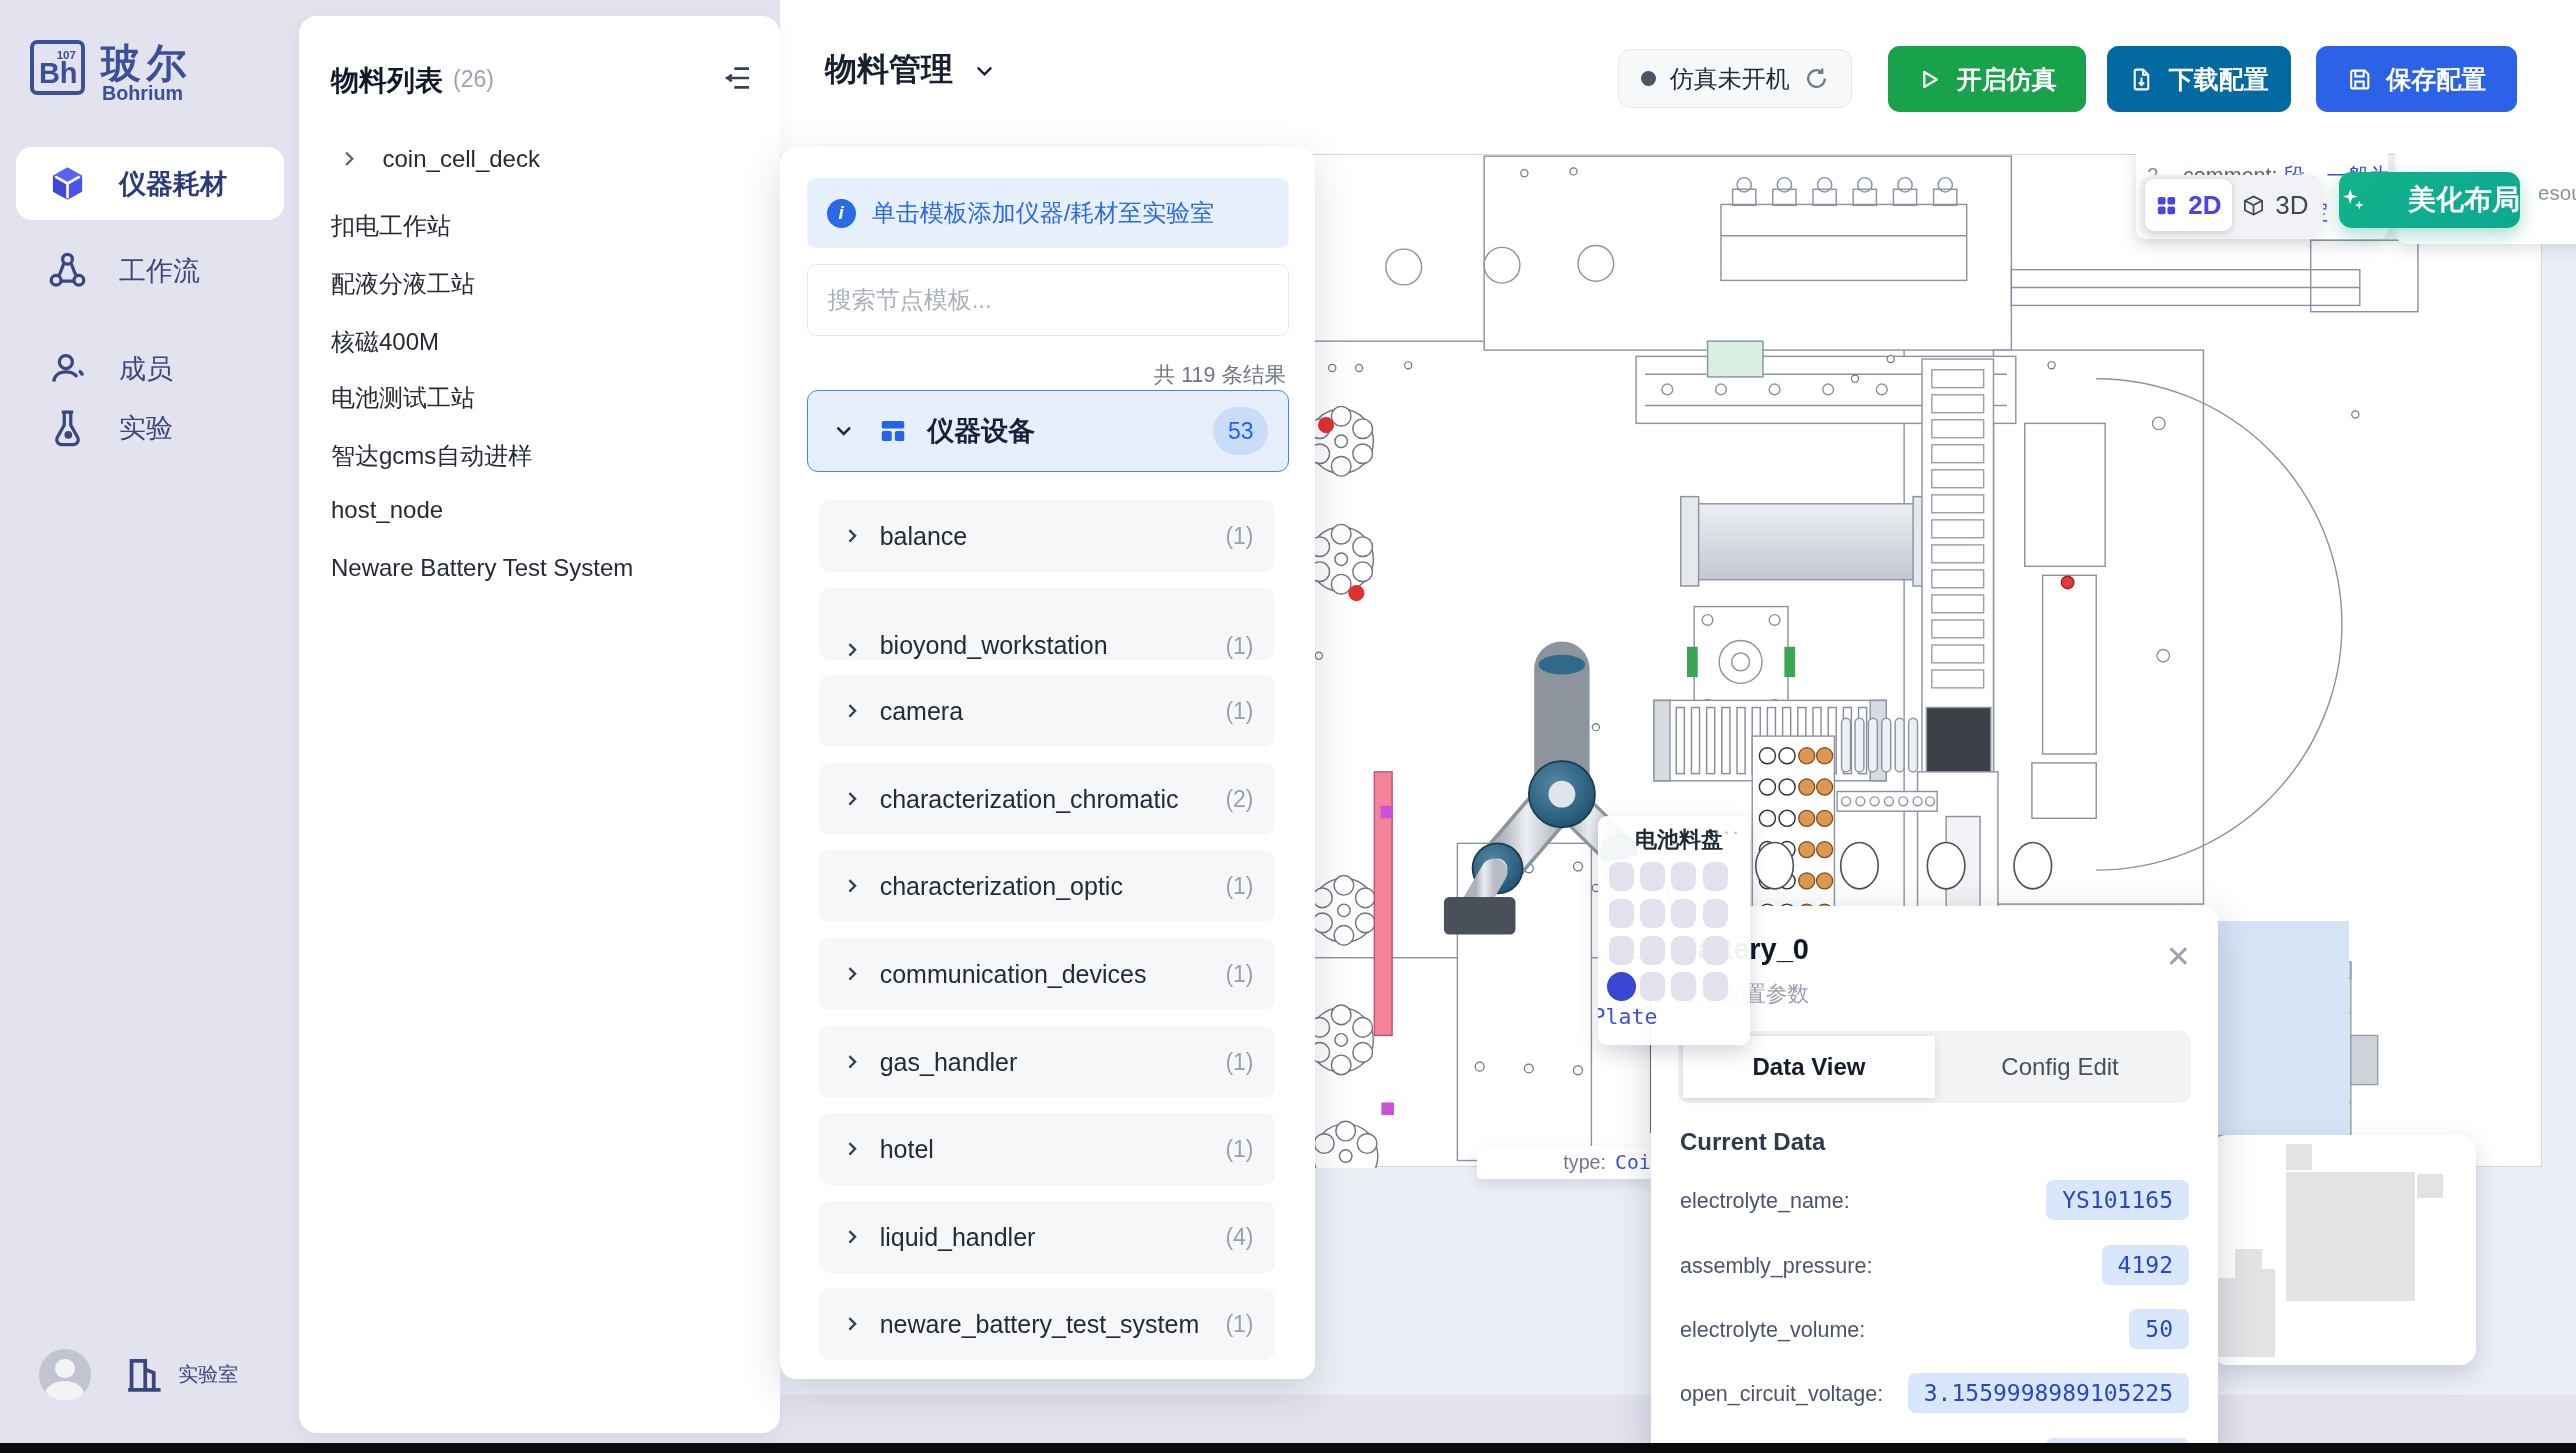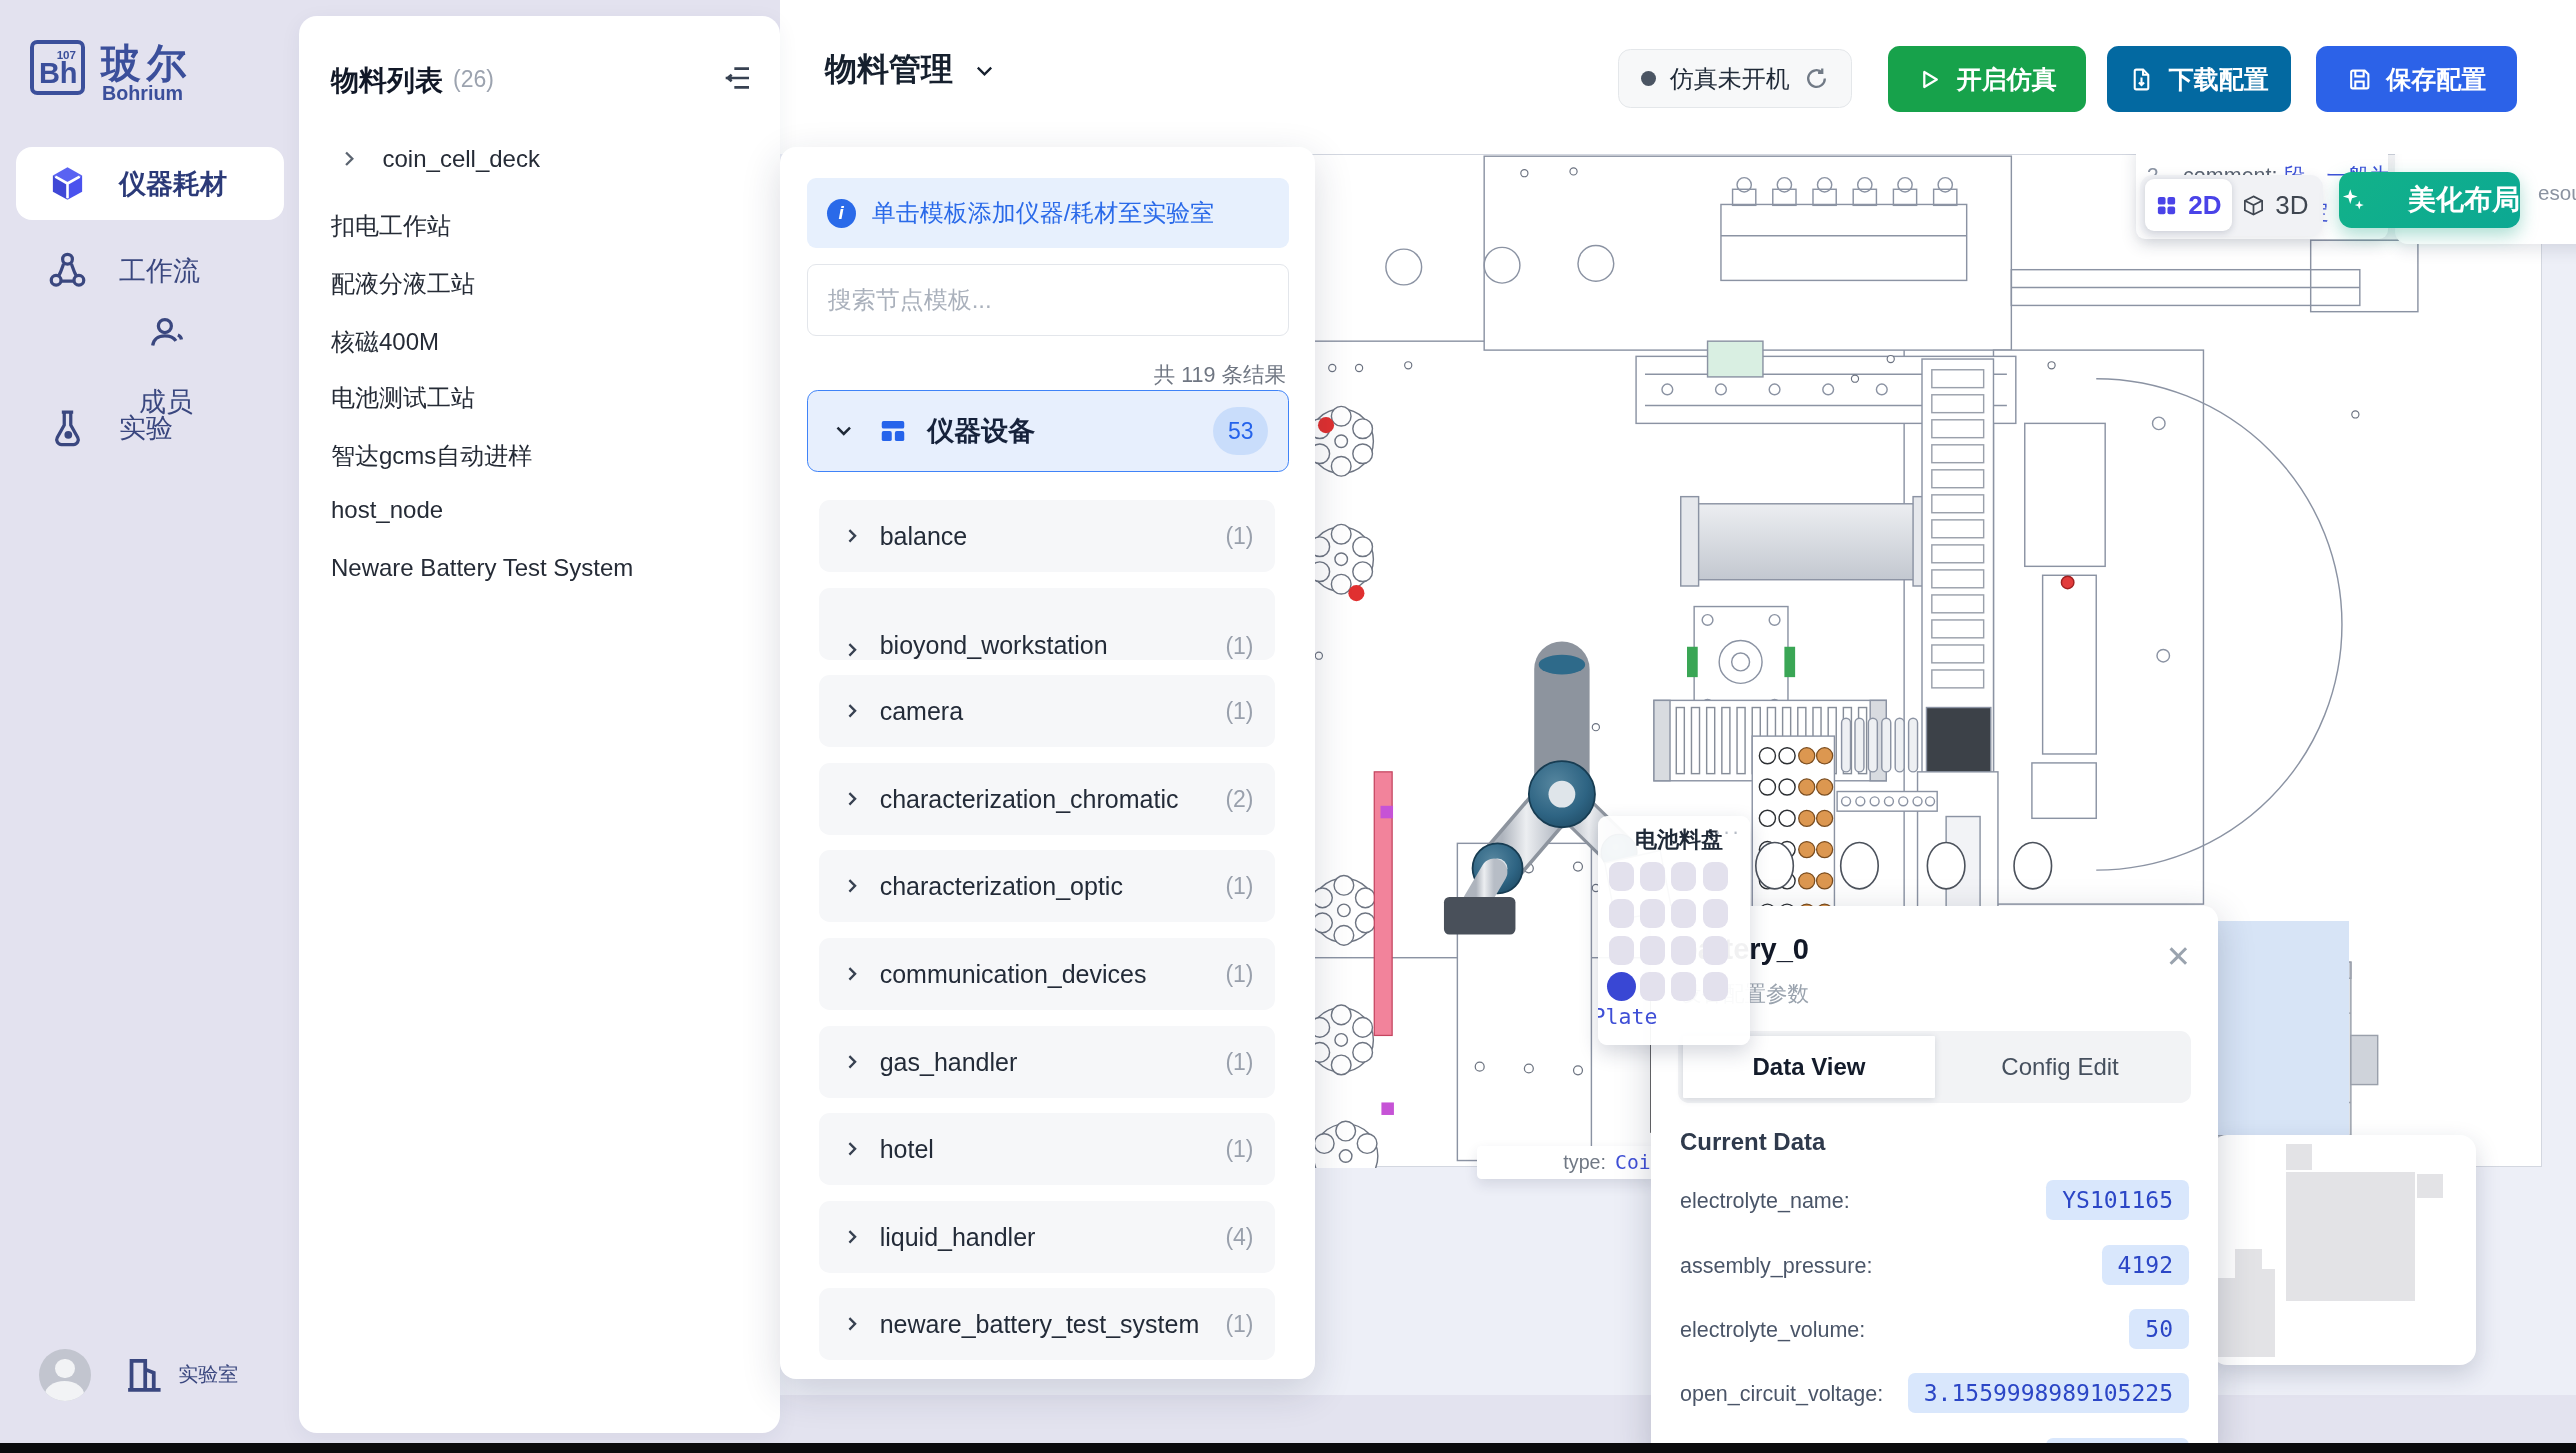--- a/index.html
+++ b/index.html
@@ -134,21 +134,21 @@
       <span class="nav-icon">
         <svg viewBox="0 0 24 24" width="39" height="39" fill="none" stroke="#3a477f" stroke-width="2">
             <circle cx="12" cy="5" r="3"></circle>
             <circle cx="5" cy="18" r="3"></circle>
             <circle cx="19" cy="18" r="3"></circle>
             <path d="M6.5 15.5C8 13 8.5 11 9.6 7.8M14.4 7.8c1.1 3.2 1.6 5.2 3.1 7.7M8 18.6h8"></path>
           </svg>
       </span>
       <span>工作流</span>
     </div>
-    <div class="nav-item" style="top:313px;flex-direction:column;">
+    <div class="nav-item" style="top:332px;">
       <span class="nav-icon">
         <svg viewBox="0 0 24 24" width="39" height="39" fill="none" stroke="#3a477f" stroke-width="2">
             <circle cx="11" cy="8" r="4"></circle>
             <path d="M3.5 20c.5-4 3.5-6 7.5-6 3 0 5.5 1 6.8 3.2M19 13.5c1.5.6 2 1.5 2.2 2.8"></path>
           </svg>
       </span>
       <span>成员</span>
     </div>
     <div class="nav-item" style="top:391px;">
       <span class="nav-icon">

